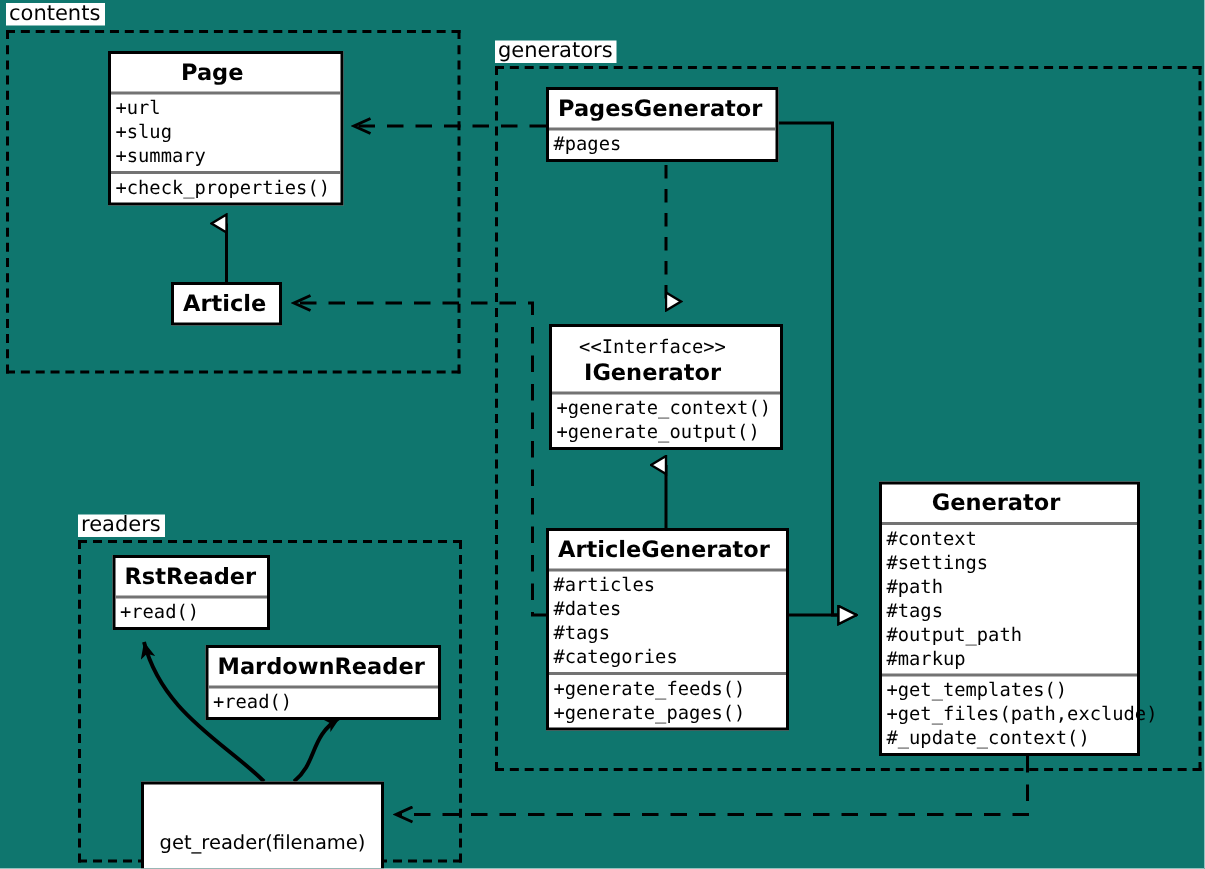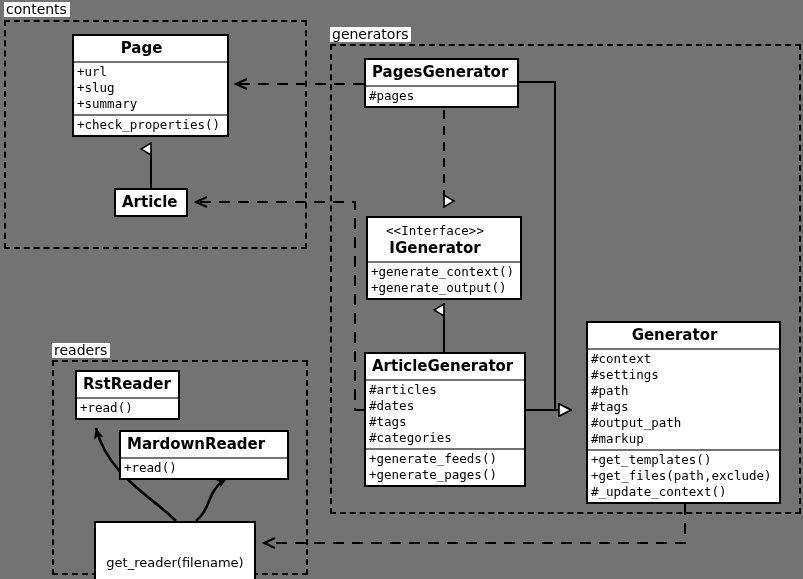--- a/index.html
+++ b/index.html
@@ -7,21 +7,21 @@
     padding: 0;
     background: #ffffff;
   }
   body {
     font-family: "DejaVu Sans", sans-serif;
   }
   #canvas {
     position: relative;
     width: 803px;
     height: 579px;
-    background: #737373;
+    background: #0f766e;
     overflow: hidden;
   }
   #edges {
     position: absolute;
     left: 0;
     top: 0;
     width: 803px;
     height: 579px;
     pointer-events: none;
   }
@@ -89,23 +89,23 @@
     padding: 7px 10px;
     margin-top: 24px;
   }
 
   
   #box-page       { left: 72px;  top: 34px;  width: 157px; }
   #box-article    { left: 114px; top: 188px; width: 74px;  }
   #box-pagesgen   { left: 364px; top: 58px;  width: 155px; }
   #box-igenerator { left: 366px; top: 216px; width: 156px; }
   #box-articlegen { left: 364px; top: 352px; width: 162px; }
-  #box-generator  { left: 586px; top: 321px; width: 195px; }
+  #box-generator  { left: 586px; top: 321px; width: 174px; }
   #box-rstreader  { left: 75px;  top: 370px; width: 105px; }
-  #box-mdreader   { left: 119px; top: 430px; width: 170px; }
+  #box-mdreader   { left: 137px; top: 430px; width: 157px; }
   #box-getreader  { left: 94px;  top: 521px; width: 162px; }
 
   #pkg-contents   { left: 4px;   top: 20px;  width: 303px; height: 229px; }
   #pkg-generators { left: 330px; top: 44px;  width: 471px; height: 470px; }
   #pkg-readers    { left: 52px;  top: 360px; width: 256px; height: 215px; }
 
   #lbl-contents   { left: 4px;   top: 2px;  }
   #lbl-generators { left: 330px; top: 27px; }
   #lbl-readers    { left: 52px;  top: 343px; }
 </style>

